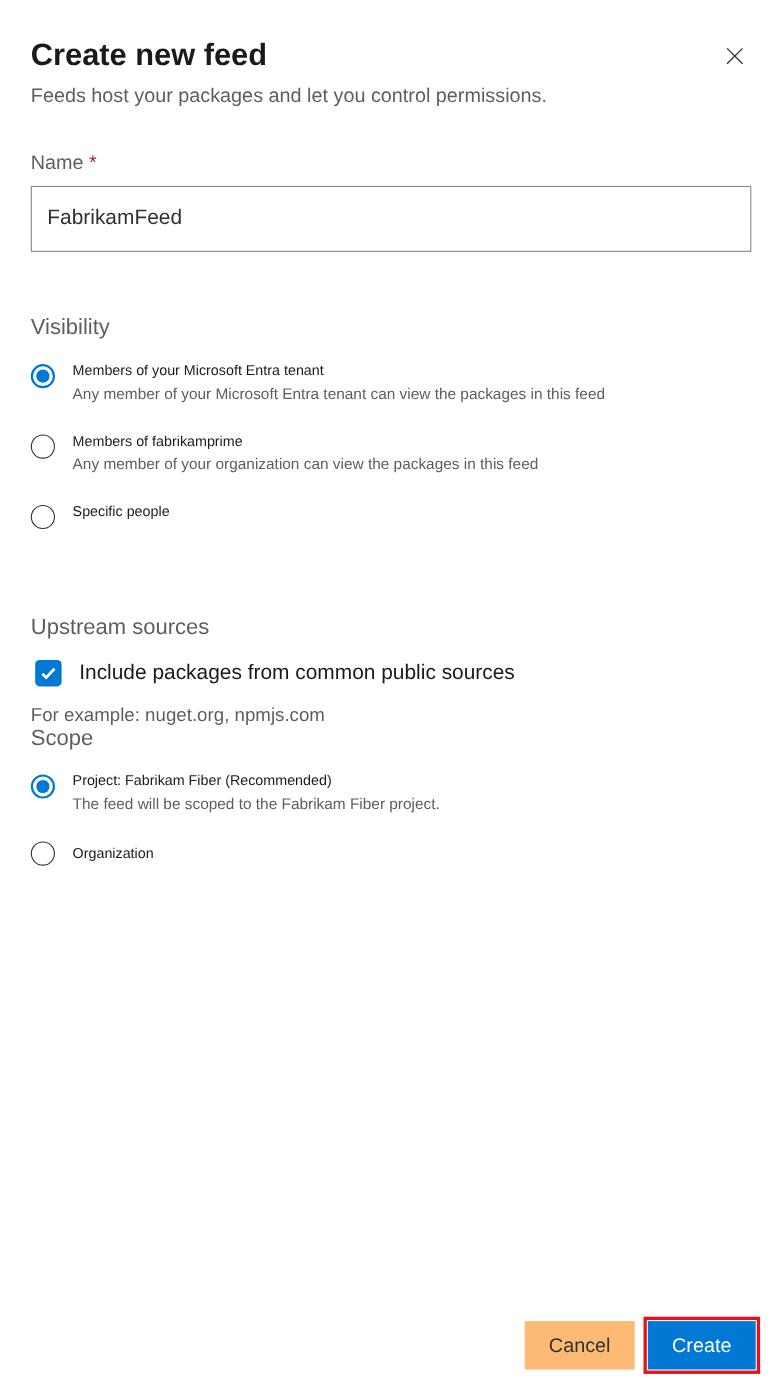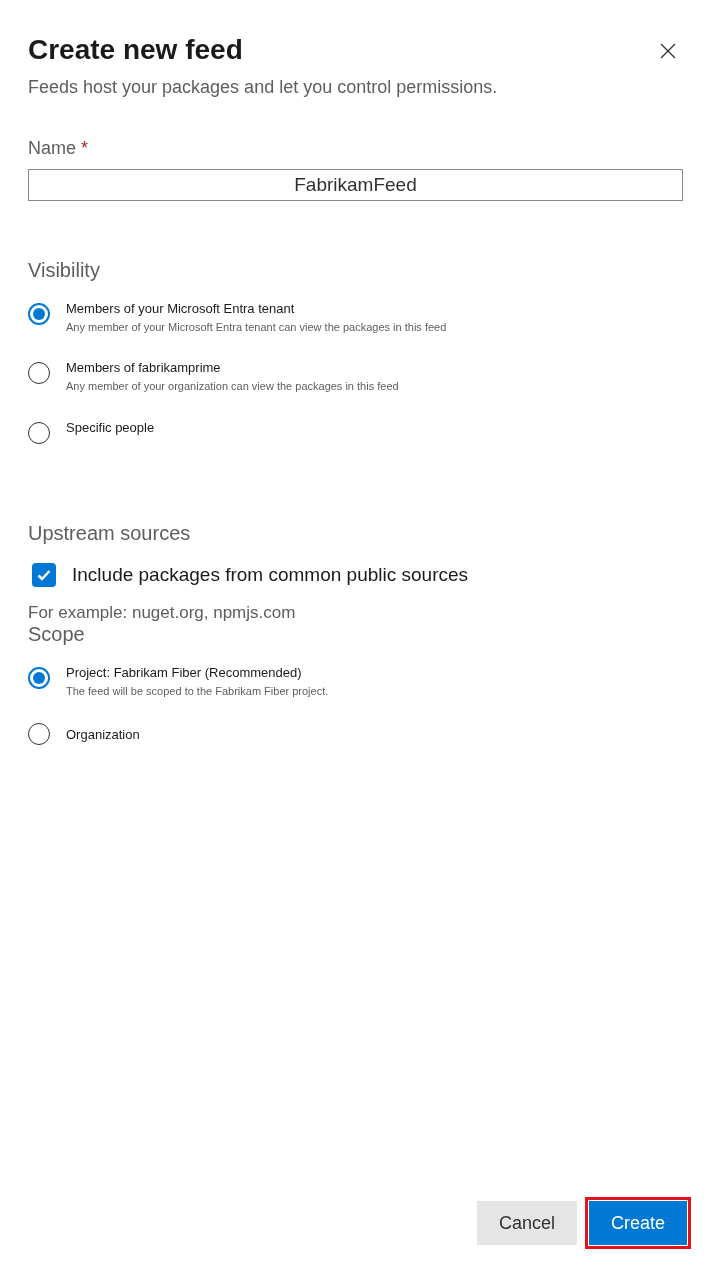--- a/index.html
+++ b/index.html
@@ -49,28 +49,27 @@
       font-size: 18px;
       color: #605e5c;
       margin-bottom: 10px;
       display: block;
     }
     .required {
       color: #a4262c;
     }
     .text-input {
       width: 100%;
-      height: 32px;
+      height: 60px;
       padding: 8px 14px;
       font-size: 19px;
       border: 1px solid #8a8886;
       background: #ffffff;
       color: #323130;
       font-family: inherit;
-      text-align: center;
     }
     .section-heading {
       font-size: 20px;
       color: #605e5c;
       margin-bottom: 18px;
       font-weight: 400;
     }
     .name-section { margin-bottom: 58px; }
     .visibility-section { margin-bottom: 78px; }
     .upstream-section { }
@@ -104,21 +103,21 @@
       background: #0078d4;
     }
     .radio-body { flex: 1; }
     .radio-title {
       font-size: 13px;
       color: #1a1a1a;
       line-height: 1.35;
       font-weight: 400;
     }
     .radio-desc {
-      font-size: 11px;
+      font-size: 14px;
       color: #605e5c;
       line-height: 1.45;
       margin-top: 2px;
     }
     .checkbox-row {
       display: flex;
       align-items: center;
       gap: 16px;
       margin-bottom: 16px;
       cursor: pointer;
@@ -159,21 +158,21 @@
     }
     .btn {
       height: 44px;
       padding: 0 22px;
       font-size: 18px;
       font-family: inherit;
       border: none;
       cursor: pointer;
     }
     .btn-cancel {
-      background: #e5e5e5;
+      background: #fdba74;
       color: #323130;
     }
     .btn-create {
       background: #0078d4;
       color: #ffffff;
       outline: 3px solid #e3121b;
       outline-offset: 1px;
     }
   </style>
 </head>

